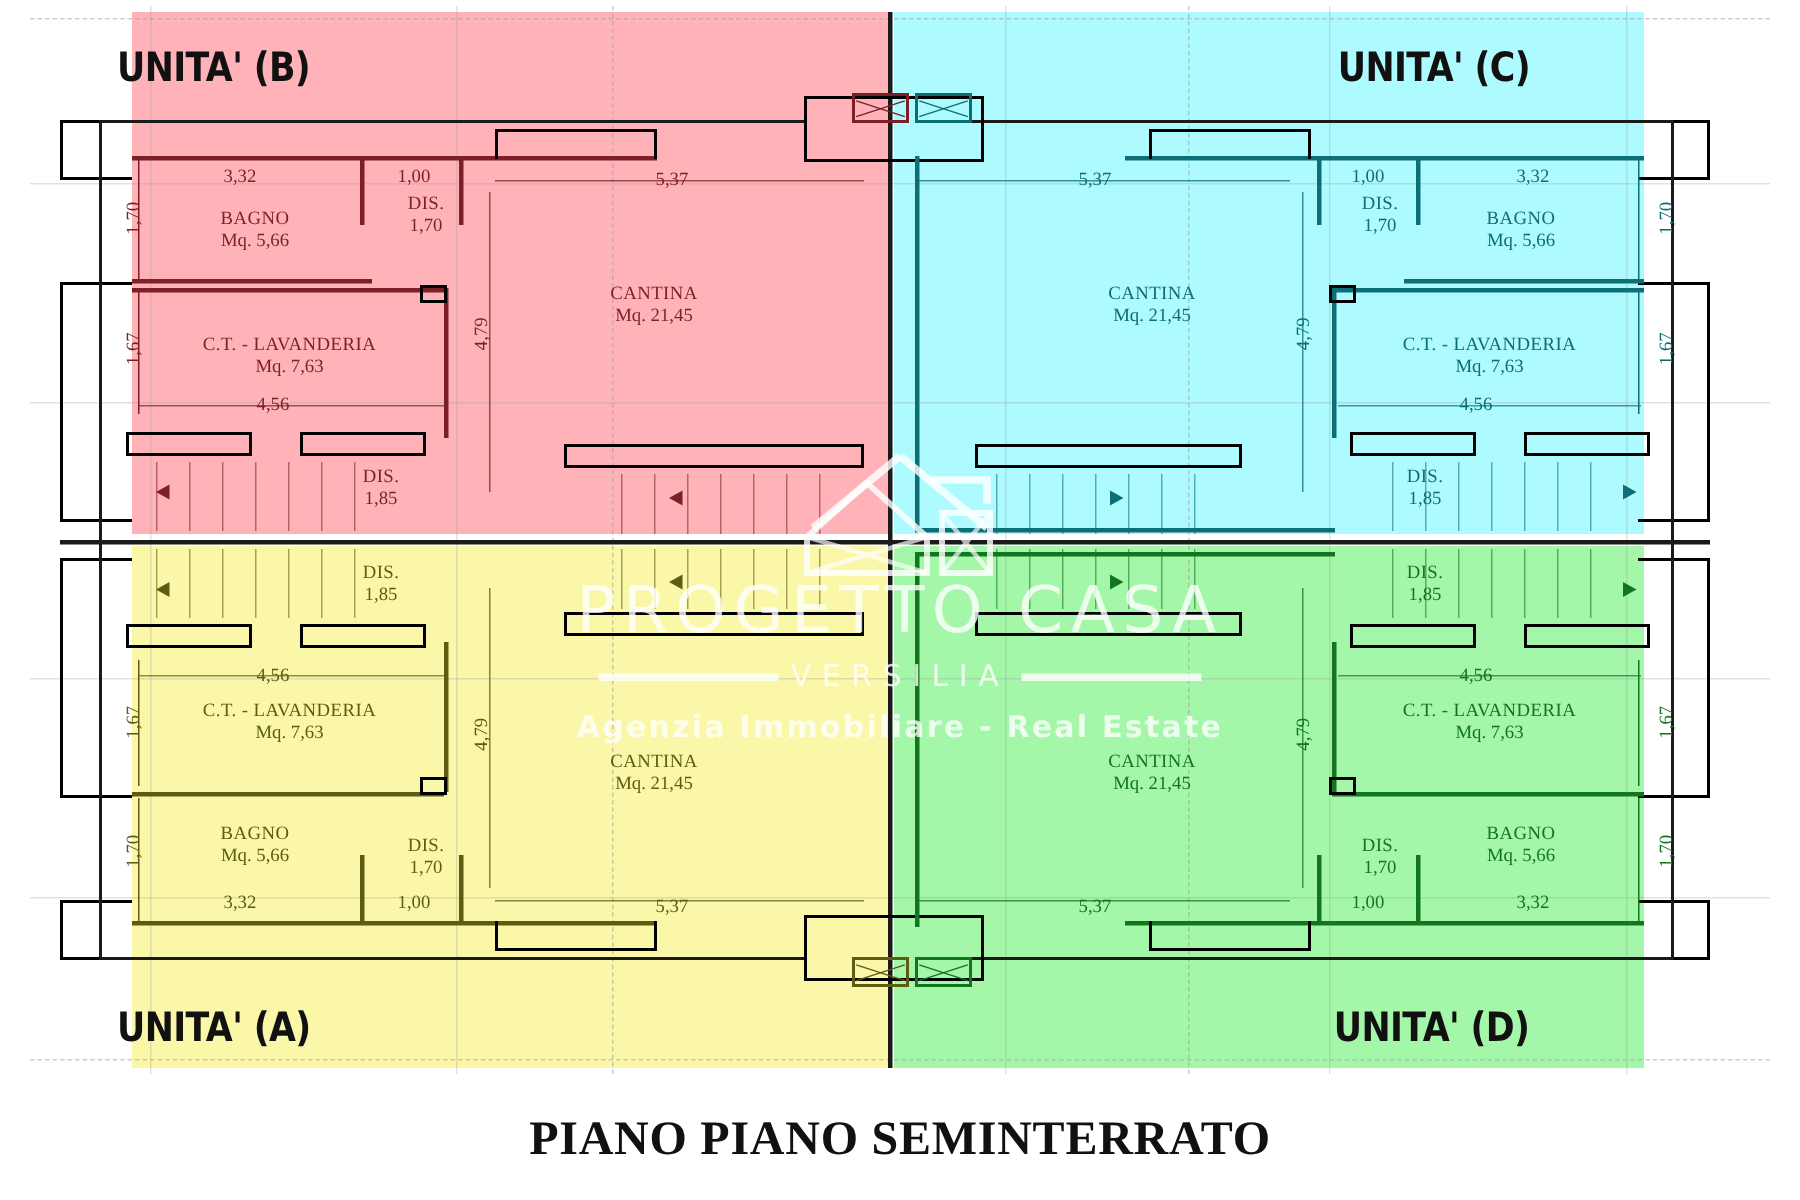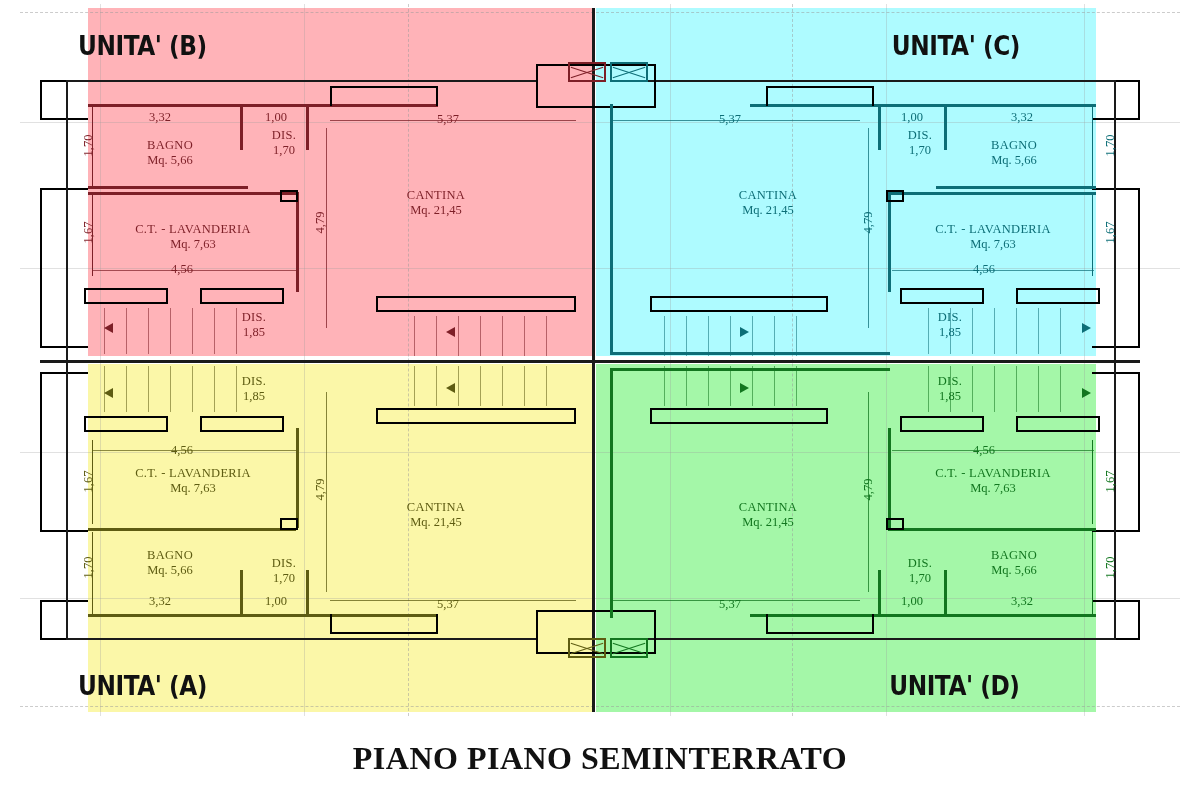--- a/index.html
+++ b/index.html
@@ -428,17 +428,34 @@
 
     <div class="tick ink-b" style="left:92px;top:104px;width:1px;height:84px;"></div>
     <div class="tick ink-b" style="left:92px;top:192px;width:1px;height:84px;"></div>
     <div class="tick ink-c" style="left:1092px;top:104px;width:1px;height:84px;"></div>
     <div class="tick ink-c" style="left:1092px;top:192px;width:1px;height:84px;"></div>
     <div class="tick ink-a" style="left:92px;top:440px;width:1px;height:84px;"></div>
     <div class="tick ink-a" style="left:92px;top:532px;width:1px;height:84px;"></div>
     <div class="tick ink-d" style="left:1092px;top:440px;width:1px;height:84px;"></div>
     <div class="tick ink-d" style="left:1092px;top:532px;width:1px;height:84px;"></div>
 
+    <div id="watermark">
+      <svg id="wm-logo" viewBox="0 0 184 100">
+        <g fill="none" stroke="rgba(255,255,255,0.8)" stroke-width="5">
+          <path d="M92 18 L150 66 M92 18 L34 66"></path>
+          <path d="M112 34 L150 34 L150 50"></path>
+          <path d="M30 72 L70 36 L110 72 L110 96 L30 96 Z" stroke-width="4"></path>
+          <path d="M120 56 L152 56 L152 96 L120 96 Z" stroke-width="4"></path>
+          <path d="M30 72 L110 96 M110 72 L30 96" stroke-width="3" opacity=".85"></path>
+          <path d="M120 56 L152 96 M152 56 L120 96" stroke-width="3" opacity=".85"></path>
+        </g>
+      </svg>
+      <div id="wm-name">PROGETTO CASA</div>
+      <div id="wm-sub">
+        <span class="bar"></span><span>VERSILIA</span><span class="bar"></span>
+      </div>
+      <div id="wm-tag">Agenzia Immobiliare - Real Estate</div>
+    </div>
 
   </div>
 
   <div id="page-title">PIANO PIANO SEMINTERRATO</div>
 </div>
 
 </body></html>

